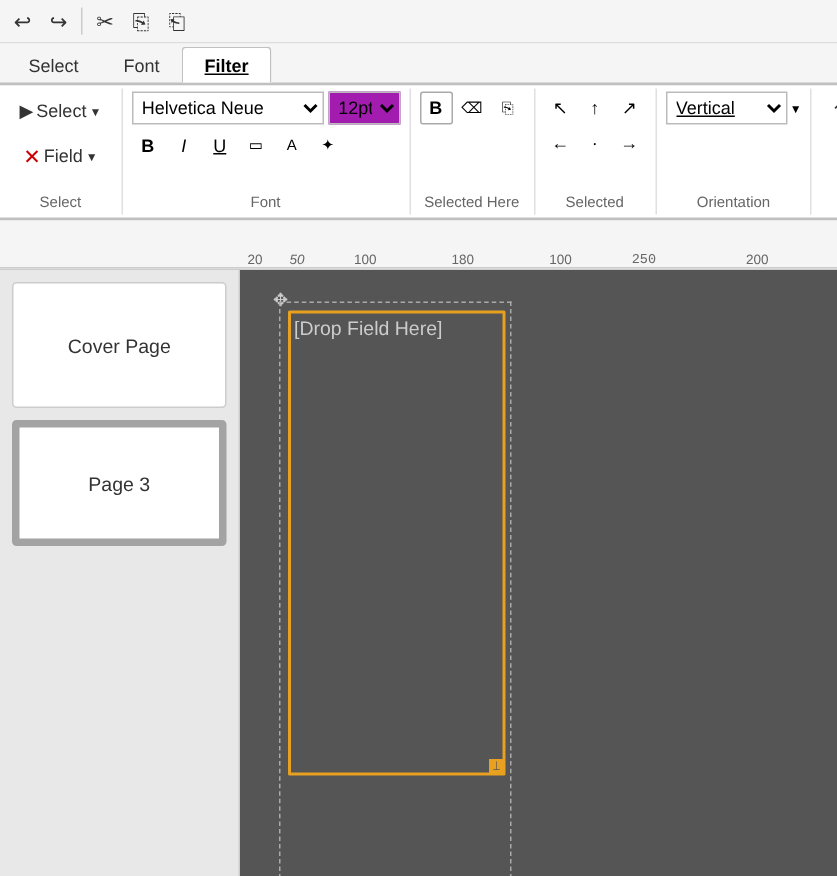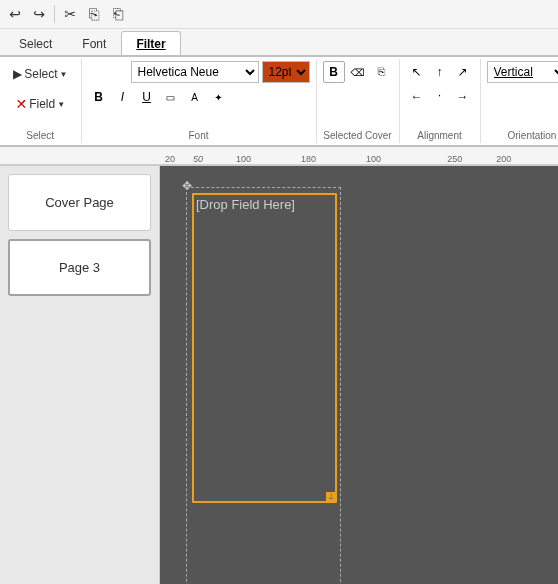--- a/index.html
+++ b/index.html
@@ -117,21 +117,21 @@
     .delete-icon { color: #cc0000; font-size: 14px; }
 
     
     .font-select {
       height: 22px; font-size: 12px;
       border: 1px solid #bbb; background: white;
       padding: 0 2px; min-width: 110px; cursor: pointer;
     }
     .size-select {
       height: 22px; font-size: 12px;
-      border: 1px solid #bbb; background: #c2410c;
+      border: 1px solid #bbb; background: #a21caf;
       padding: 0 2px; width: 48px; cursor: pointer;
     }
 
     
     .fmt-btn {
       width: 22px; height: 22px;
       display: flex; align-items: center; justify-content: center;
       cursor: pointer; border-radius: 2px; font-size: 12px;
       border: 1px solid transparent; background: transparent;
     }
@@ -155,21 +155,21 @@
 
     
     .orient-select {
       height: 22px; font-size: 12px;
       border: 1px solid #bbb; background: white;
       padding: 0 2px; min-width: 70px; cursor: pointer; text-decoration: underline;
     }
 
     
     .ruler {
-      height: 18px;
+      height: 32px;
       background: #f5f5f5;
       border-bottom: 1px solid #ccc;
       display: flex;
       align-items: flex-end;
       padding-left: 165px;
       overflow: hidden;
       position: relative;
     }
     .ruler-content {
       display: flex;
@@ -193,29 +193,29 @@
       overflow-y: auto;
       padding: 8px;
       display: flex;
       flex-direction: column;
       gap: 8px;
     }
     .page-thumb {
       background: white;
       border: 1px solid #ccc;
       border-radius: 3px;
-      height: 57px;
+      height: 84px;
       display: flex;
       align-items: center;
       justify-content: center;
       cursor: pointer;
       font-size: 13px;
       color: #333;
     }
-    .page-thumb.active { border: 2px solid #a3a3a3; }
+    .page-thumb.active { border: 5px solid #a3a3a3; }
 
     
     .canvas-area {
       flex: 1;
       background: #555;
       overflow: hidden;
       position: relative;
     }
     .canvas-inner {
       position: absolute;
@@ -302,21 +302,21 @@
           <span class="delete-icon">✕</span>
           <span>Field</span>
           <span style="font-size:8px;">▼</span>
         </div>
       </div>
       <div class="ribbon-group-label">Select</div>
     </div>
 
     <div class="ribbon-group">
       <div style="display:flex; flex-direction:column; gap:3px; align-items:flex-start;">
-        <div style="display:flex; gap:3px; align-items:center;margin-left:43px;">
+        <div style="display:flex; gap:3px; align-items:center;">
           <select class="font-select">
             <option>Helvetica Neue</option>
             <option>Arial</option>
             <option>Times New Roman</option>
           </select>
           <select class="size-select">
             <option>12pt</option>
             <option>10pt</option>
             <option>14pt</option>
             <option>16pt</option>
@@ -335,33 +335,33 @@
     </div>
 
     <div class="ribbon-group">
       <div style="display:flex; flex-direction:column; gap:3px; align-items:center;">
         <div style="display:flex; gap:2px;">
           <button class="fmt-btn bold" style="border:1px solid #aaa; font-weight:bold;">B</button>
           <button class="fmt-btn" style="font-size:10px;">⌫</button>
           <button class="fmt-btn" style="font-size:10px;">⎘</button>
         </div>
       </div>
-      <div class="ribbon-group-label">Selected Cover</div>
+      <div class="ribbon-group-label">Selected Here</div>
     </div>
 
     <div class="ribbon-group">
       <div class="align-grid">
         <button class="align-btn">↖</button>
         <button class="align-btn">↑</button>
         <button class="align-btn">↗</button>
         <button class="align-btn">←</button>
         <button class="align-btn">·</button>
         <button class="align-btn">→</button>
       </div>
-      <div class="ribbon-group-label">Alignment</div>
+      <div class="ribbon-group-label">Selected</div>
     </div>
 
     <div class="ribbon-group">
       <div style="display:flex; align-items:center; gap:2px;">
         <select class="orient-select">
           <option>Vertical</option>
           <option>Horizontal</option>
         </select>
         <span style="font-size:8px;">▼</span>
       </div>
@@ -378,21 +378,21 @@
 
   </div>
 
   <div class="ruler">
     <div class="ruler-content">
       <span style="font-size:9px; color:#666; position:relative; left:0px;">20</span>
       <span style="font-size:9px; color:#666; position:relative; left:18px;font-style:italic;">50</span>
       <span style="font-size:9px; color:#666; position:relative; left:51px;">100</span>
       <span style="font-size:9px; color:#666; position:relative; left:101px;">180</span>
       <span style="font-size:9px; color:#666; position:relative; left:151px;">100</span>
-      <span style="font-size:9px; color:#666; position:relative; left:217px;">250</span>
+      <span style="font-size:9px; color:#666; position:relative; left:191px;font-family:Liberation Mono, monospace;">250</span>
       <span style="font-size:9px; color:#666; position:relative; left:251px;">200</span>
 
     </div>
   </div>
 </div>
 
 <div class="main-area">
 
   <div class="left-panel">
     <div class="page-thumb">

